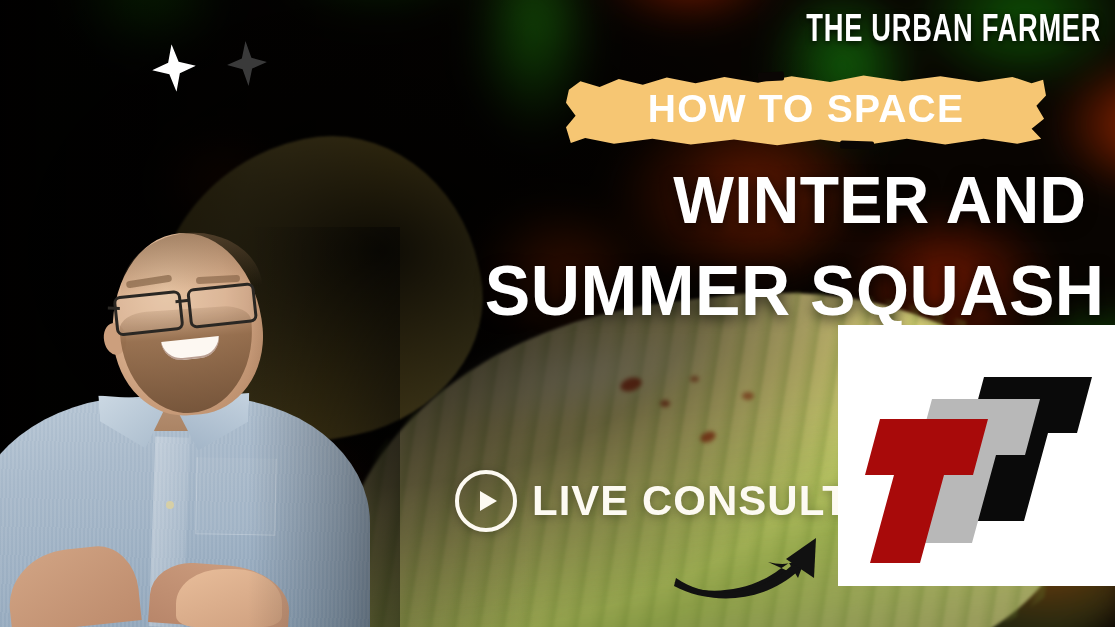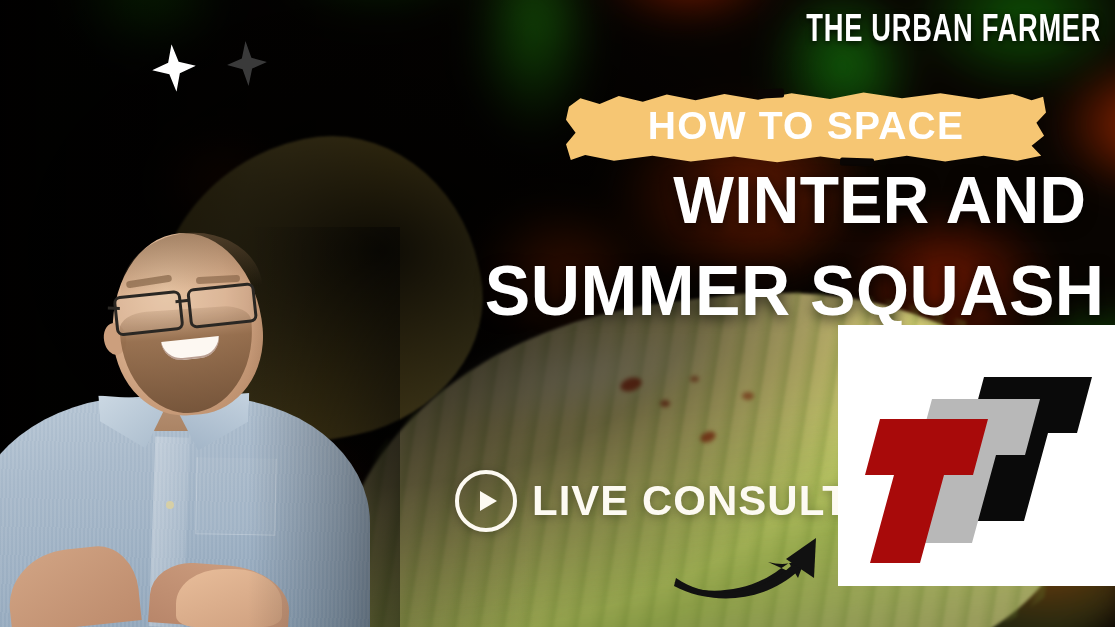--- a/index.html
+++ b/index.html
@@ -226,21 +226,21 @@
     font-size:39px;line-height:1;
     transform:scaleX(.70);transform-origin:right center;
     white-space:nowrap;
     text-shadow:0 2px 7px rgba(0,0,0,.85);
     font-family:"Liberation Sans","DejaVu Sans",sans-serif;
     font-weight:700;color:#fff;letter-spacing:1px;
   }
 
   
   #banner{
-    position:absolute;left:566px;top:91px;width:480px;height:72px;
+    position:absolute;left:566px;top:74px;width:480px;height:72px;
   }
   #banner .paint{
     position:absolute;inset:0;
     background:#f6c673;
     clip-path:polygon(
       0.6% 22%, 3% 10%, 7% 18%, 11% 7%, 16% 15%, 21% 5%, 27% 13%, 33% 4%,
       40% 12%, 47% 3%, 55% 11%, 62% 2%, 70% 10%, 78% 3%, 86% 11%, 93% 4%,
       97% 13%, 99.4% 8%, 100% 30%, 98% 44%, 99.6% 62%, 97% 76%, 99% 90%,
       94% 97%, 87% 90%, 79% 98%, 71% 90%, 62% 99%, 53% 91%, 44% 99%,
       35% 91%, 26% 98%, 18% 90%, 10% 97%, 4% 89%, 1% 96%, 0% 74%, 2% 58%, 0% 40%);

